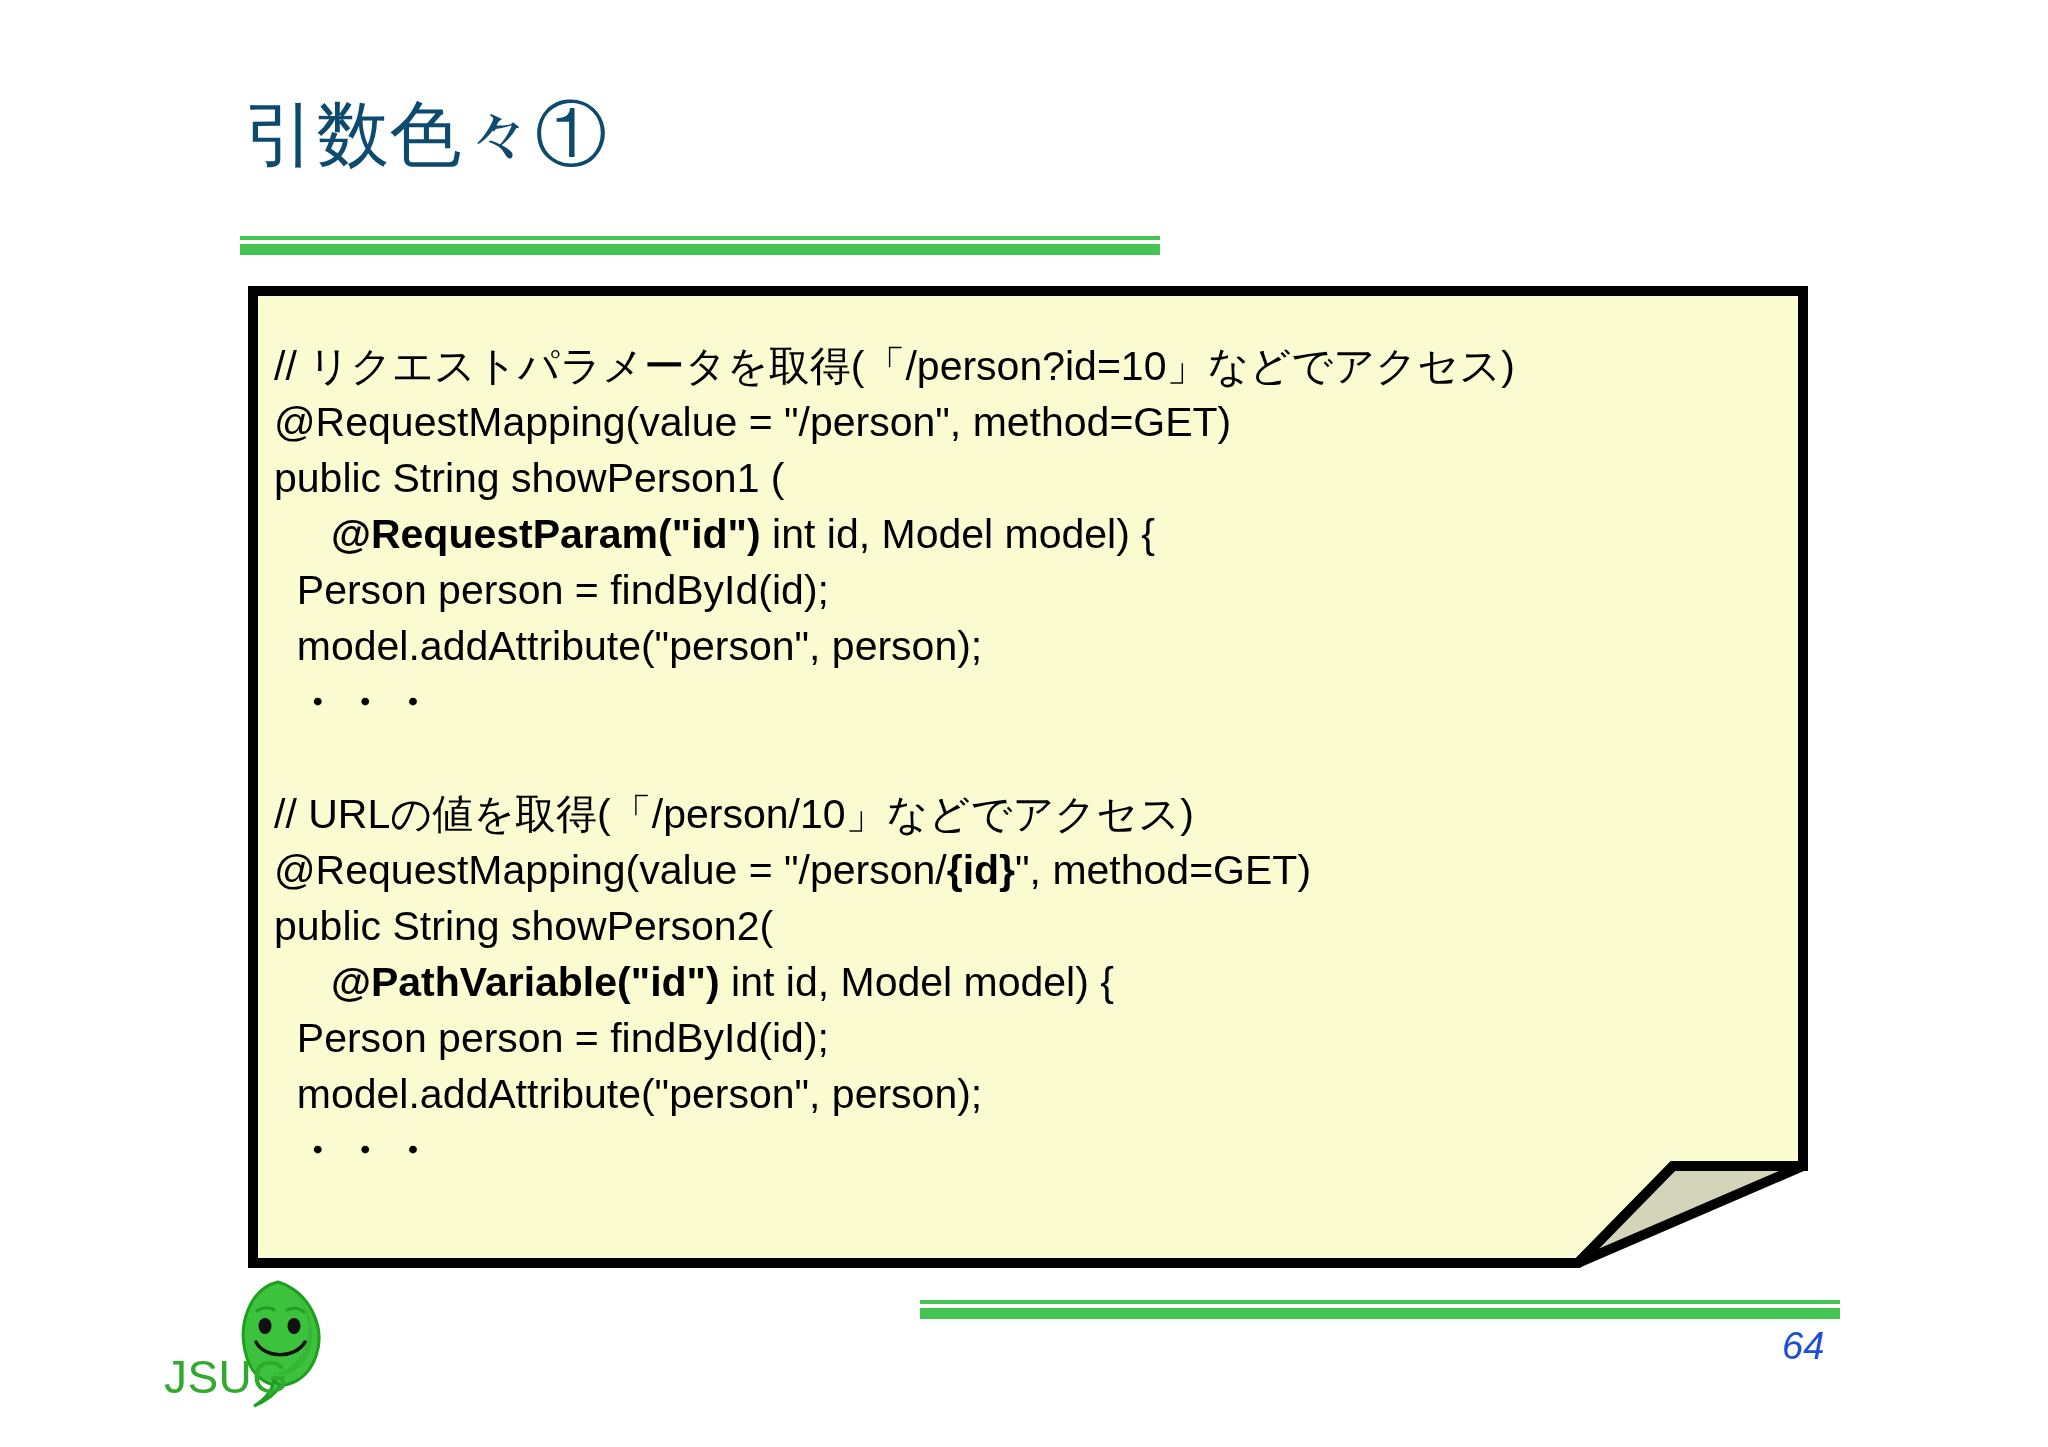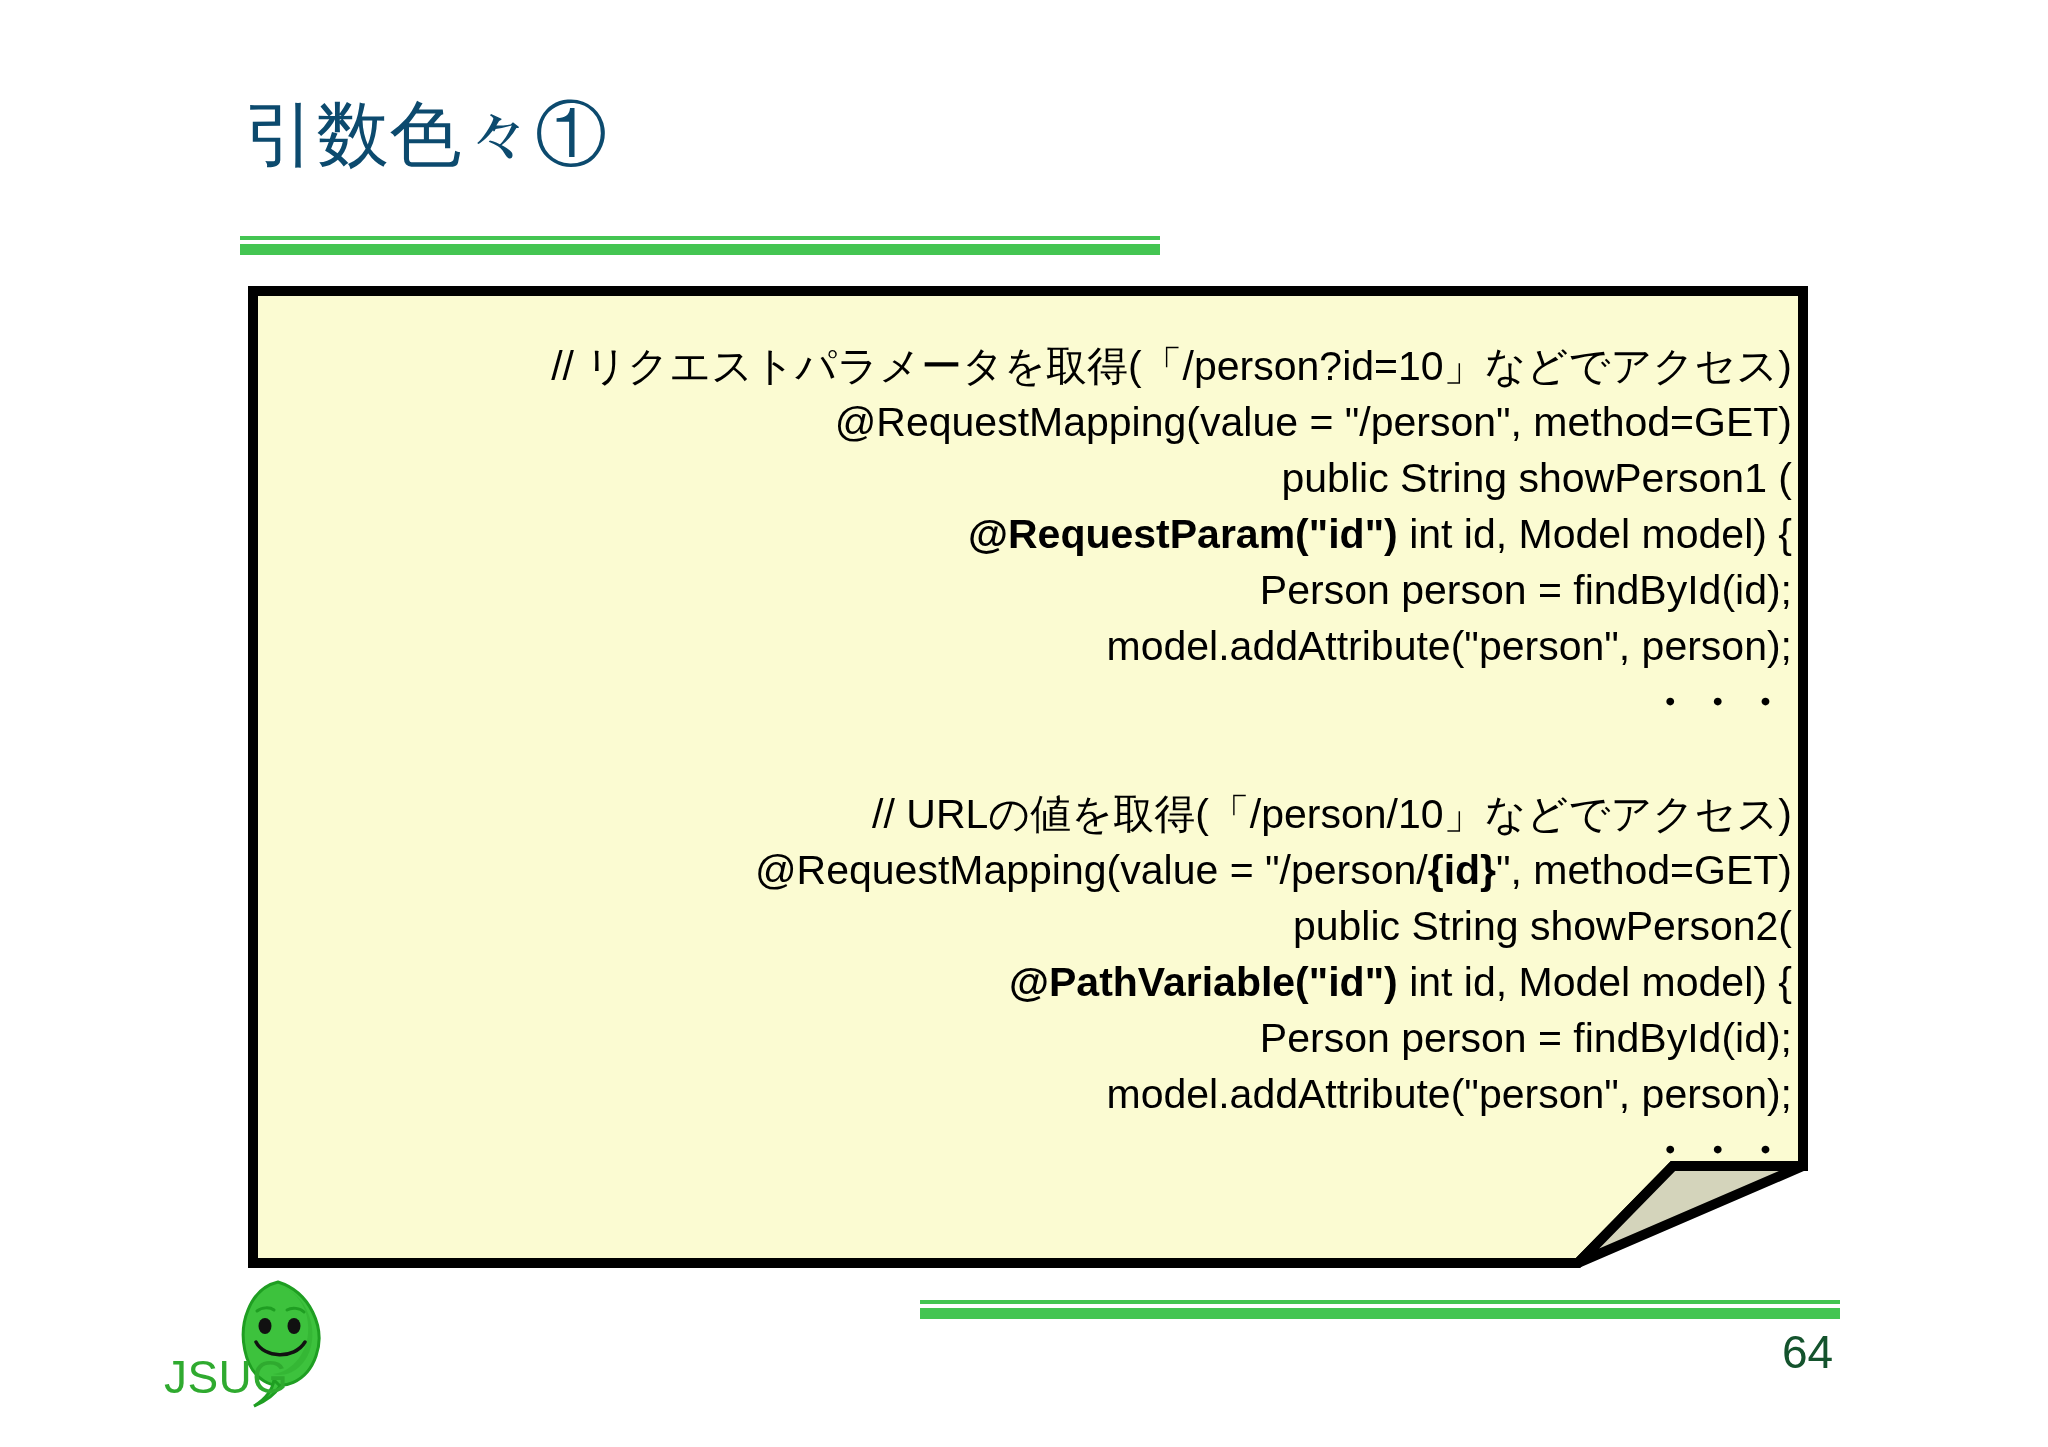--- a/index.html
+++ b/index.html
@@ -80,39 +80,39 @@
     top: 52px;
     right: 16px;
     font-size: 41px;
     line-height: 56px;
     color: #000000;
     white-space: pre;
   }
   .code-line {
     white-space: pre;
     min-height: 56px;
-    text-align: right;
   }
   .code-line.blank {
     height: 56px;
   }
   .bold { font-weight: bold; }
   .ellipsis {
     font-weight: bold;
     letter-spacing: 0.16em;
     font-size: 41px;
   }
 
   
   #page-number {
     position: absolute;
     left: 1782px;
     top: 1325px;
-    font-size: 46px;
-    color: #14532d;
+    font-size: 38px;
+    color: #1d4ed8;
+    font-style: italic;
   }
 
   
   #jsug-logo {
     position: absolute;
     left: 160px;
     top: 1276px;
     width: 200px;
     height: 140px;
   }

